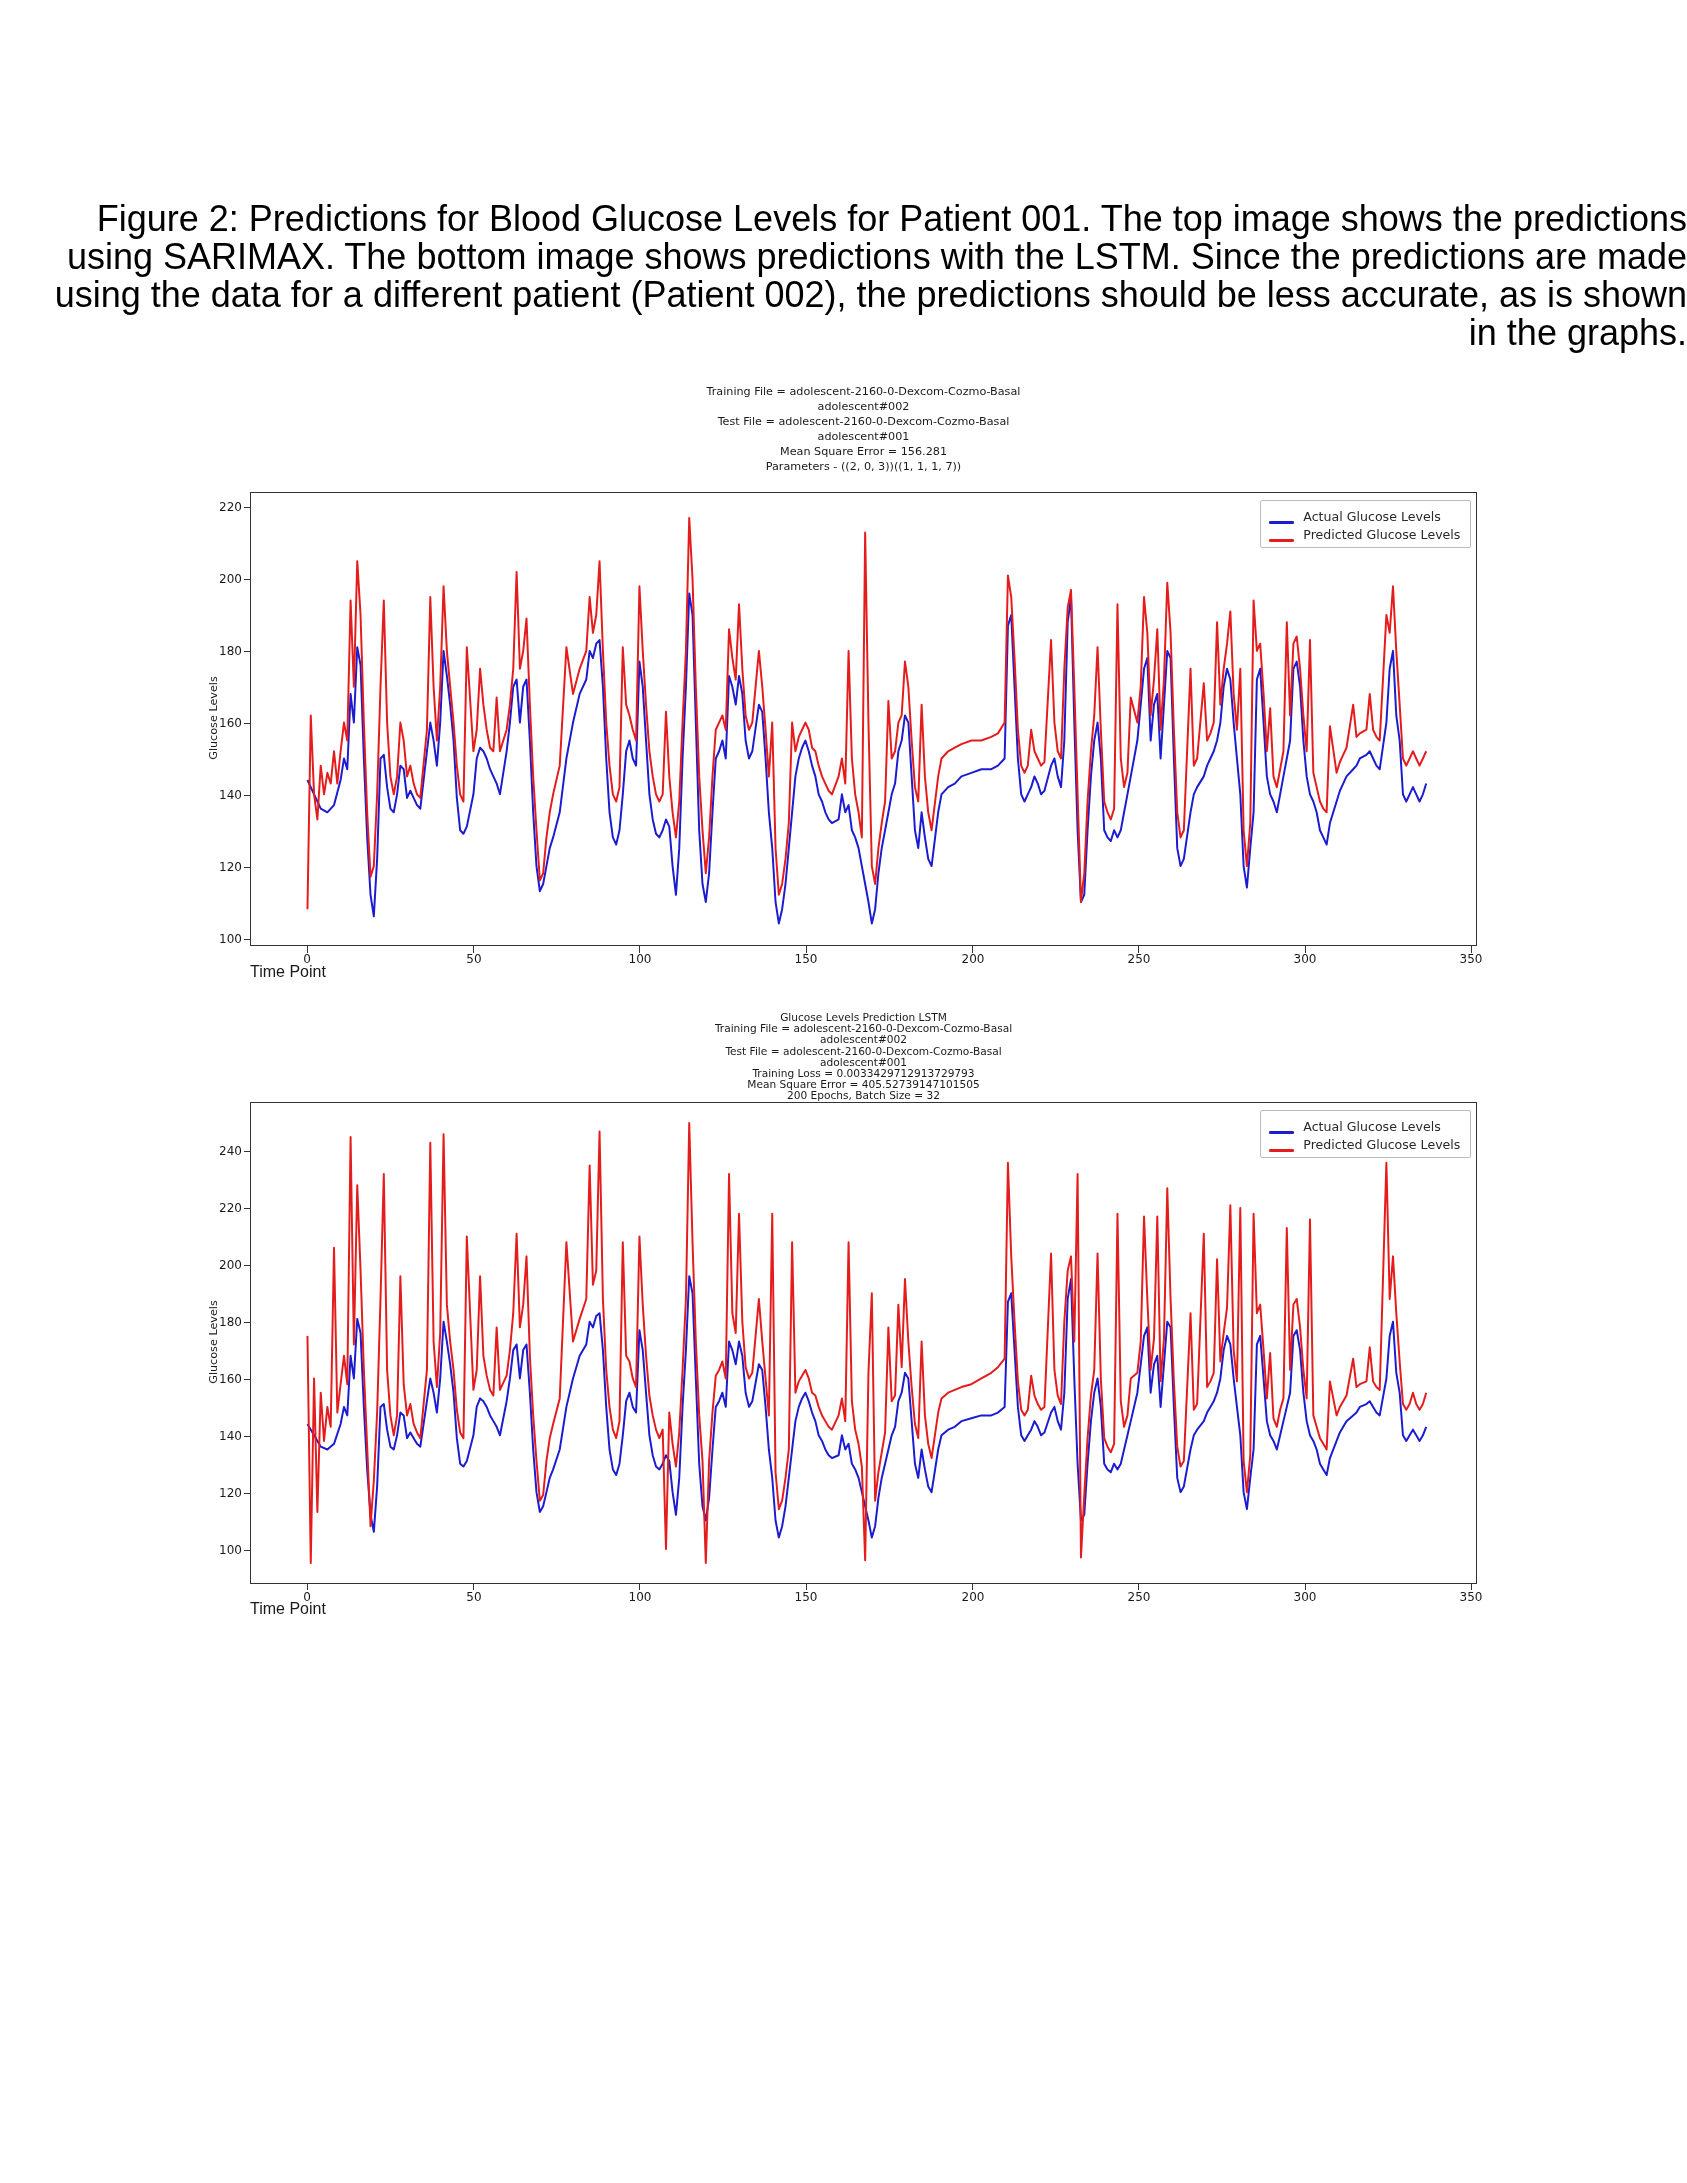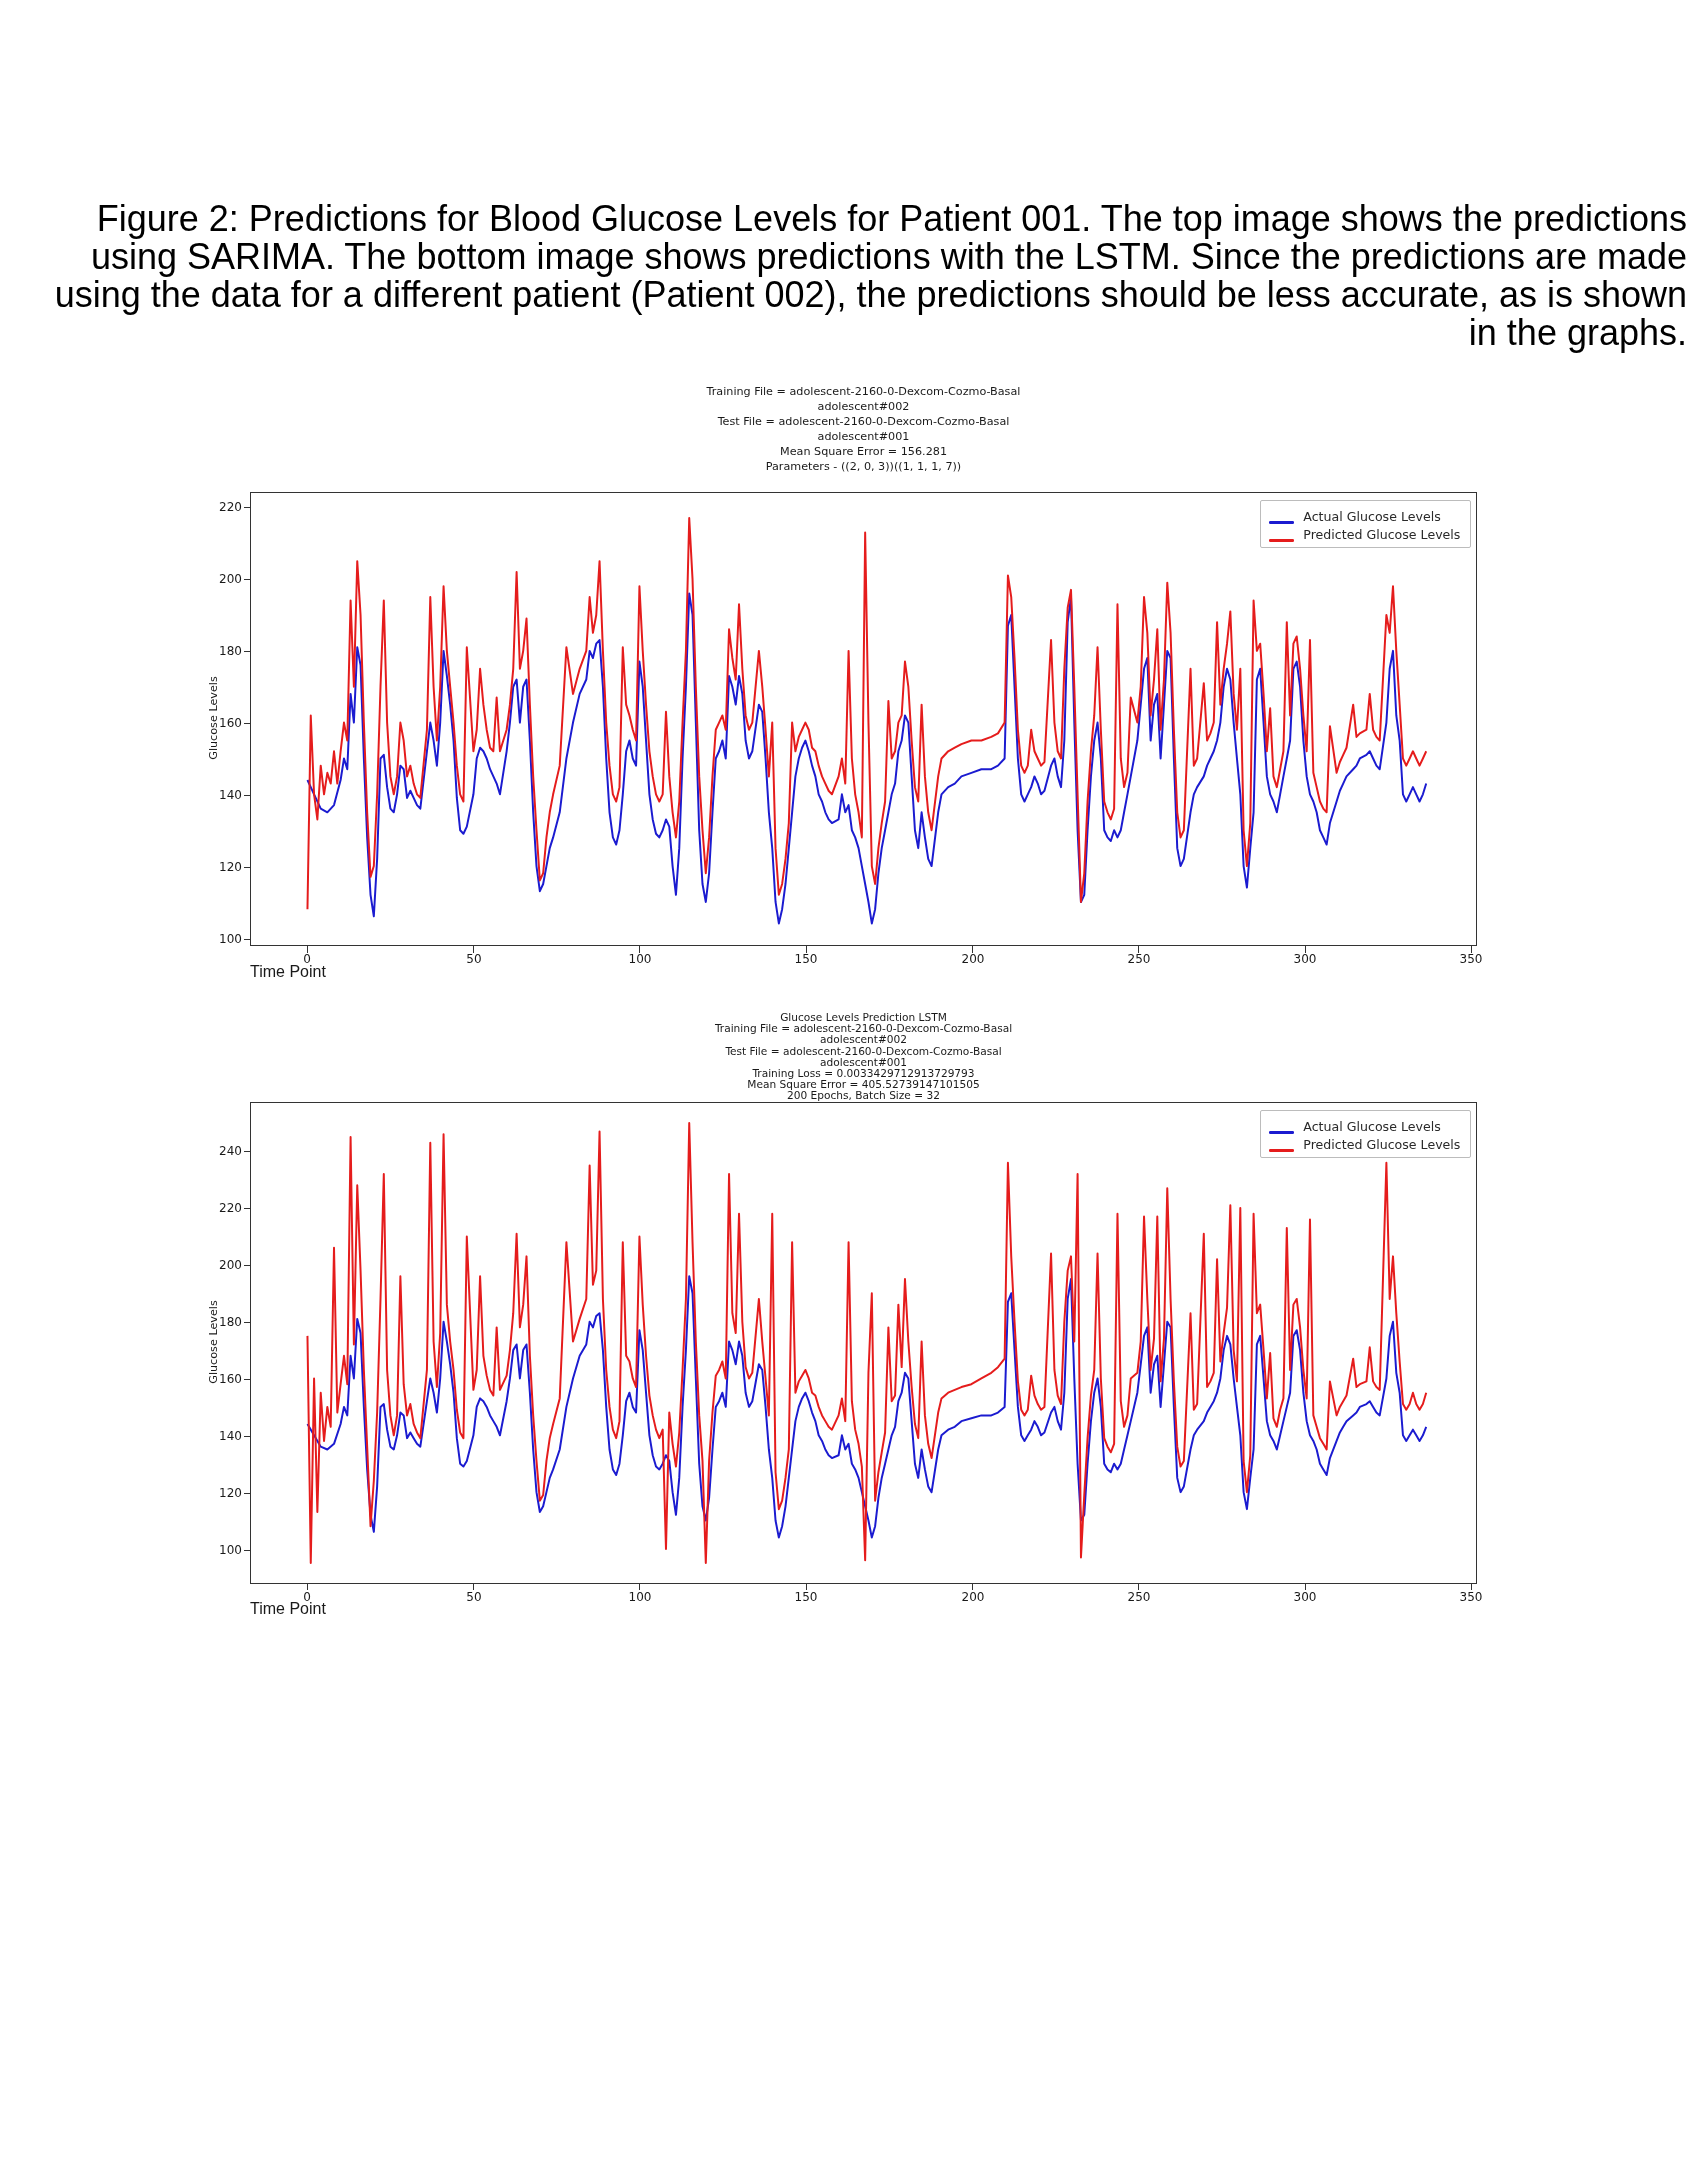--- a/index.html
+++ b/index.html
@@ -34,21 +34,21 @@
   .legend-swatch{display:inline-block;width:25px;height:2.6px;border-radius:1.3px;background:#888;}
   .legend-label{font-family:"DejaVu Sans",sans-serif;font-size:12.6px;color:#2a2a2a;white-space:nowrap;}
 </style>
 </head>
 <body>
 
 <div class="page">
 
   <div class="caption">
     <div>Figure 2: Predictions for Blood Glucose Levels for Patient 001.  The top image shows the predictions</div>
-    <div>using SARIMA.  The bottom image shows predictions with the LSTM.  Since the predictions are made</div>
+    <div>using SARIMAX.  The bottom image shows predictions with the LSTM.  Since the predictions are made</div>
     <div>using the data for a different patient (Patient 002), the predictions should be less accurate, as is shown</div>
     <div>in the graphs.</div>
   </div>
 
   <div class="fig-title t0">
     <div>Training File = adolescent-2160-0-Dexcom-Cozmo-Basal</div>
     <div>adolescent#002</div>
     <div>Test File = adolescent-2160-0-Dexcom-Cozmo-Basal</div>
     <div>adolescent#001</div>
     <div>Mean Square Error = 156.281</div>

